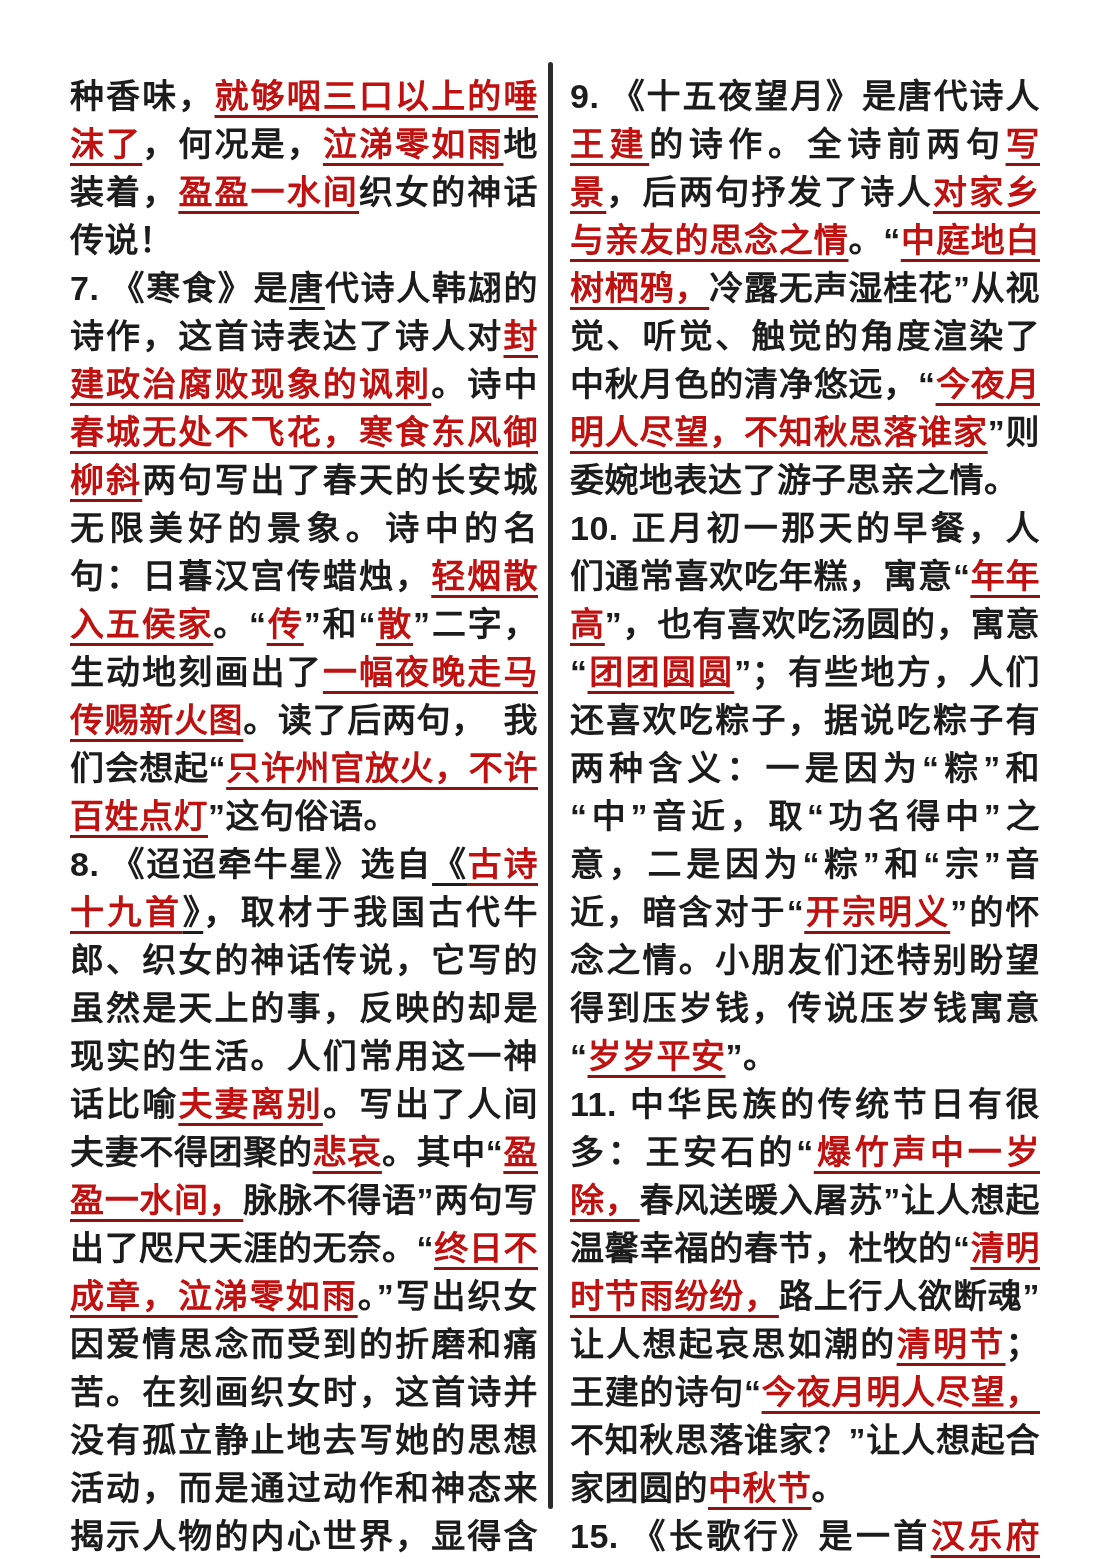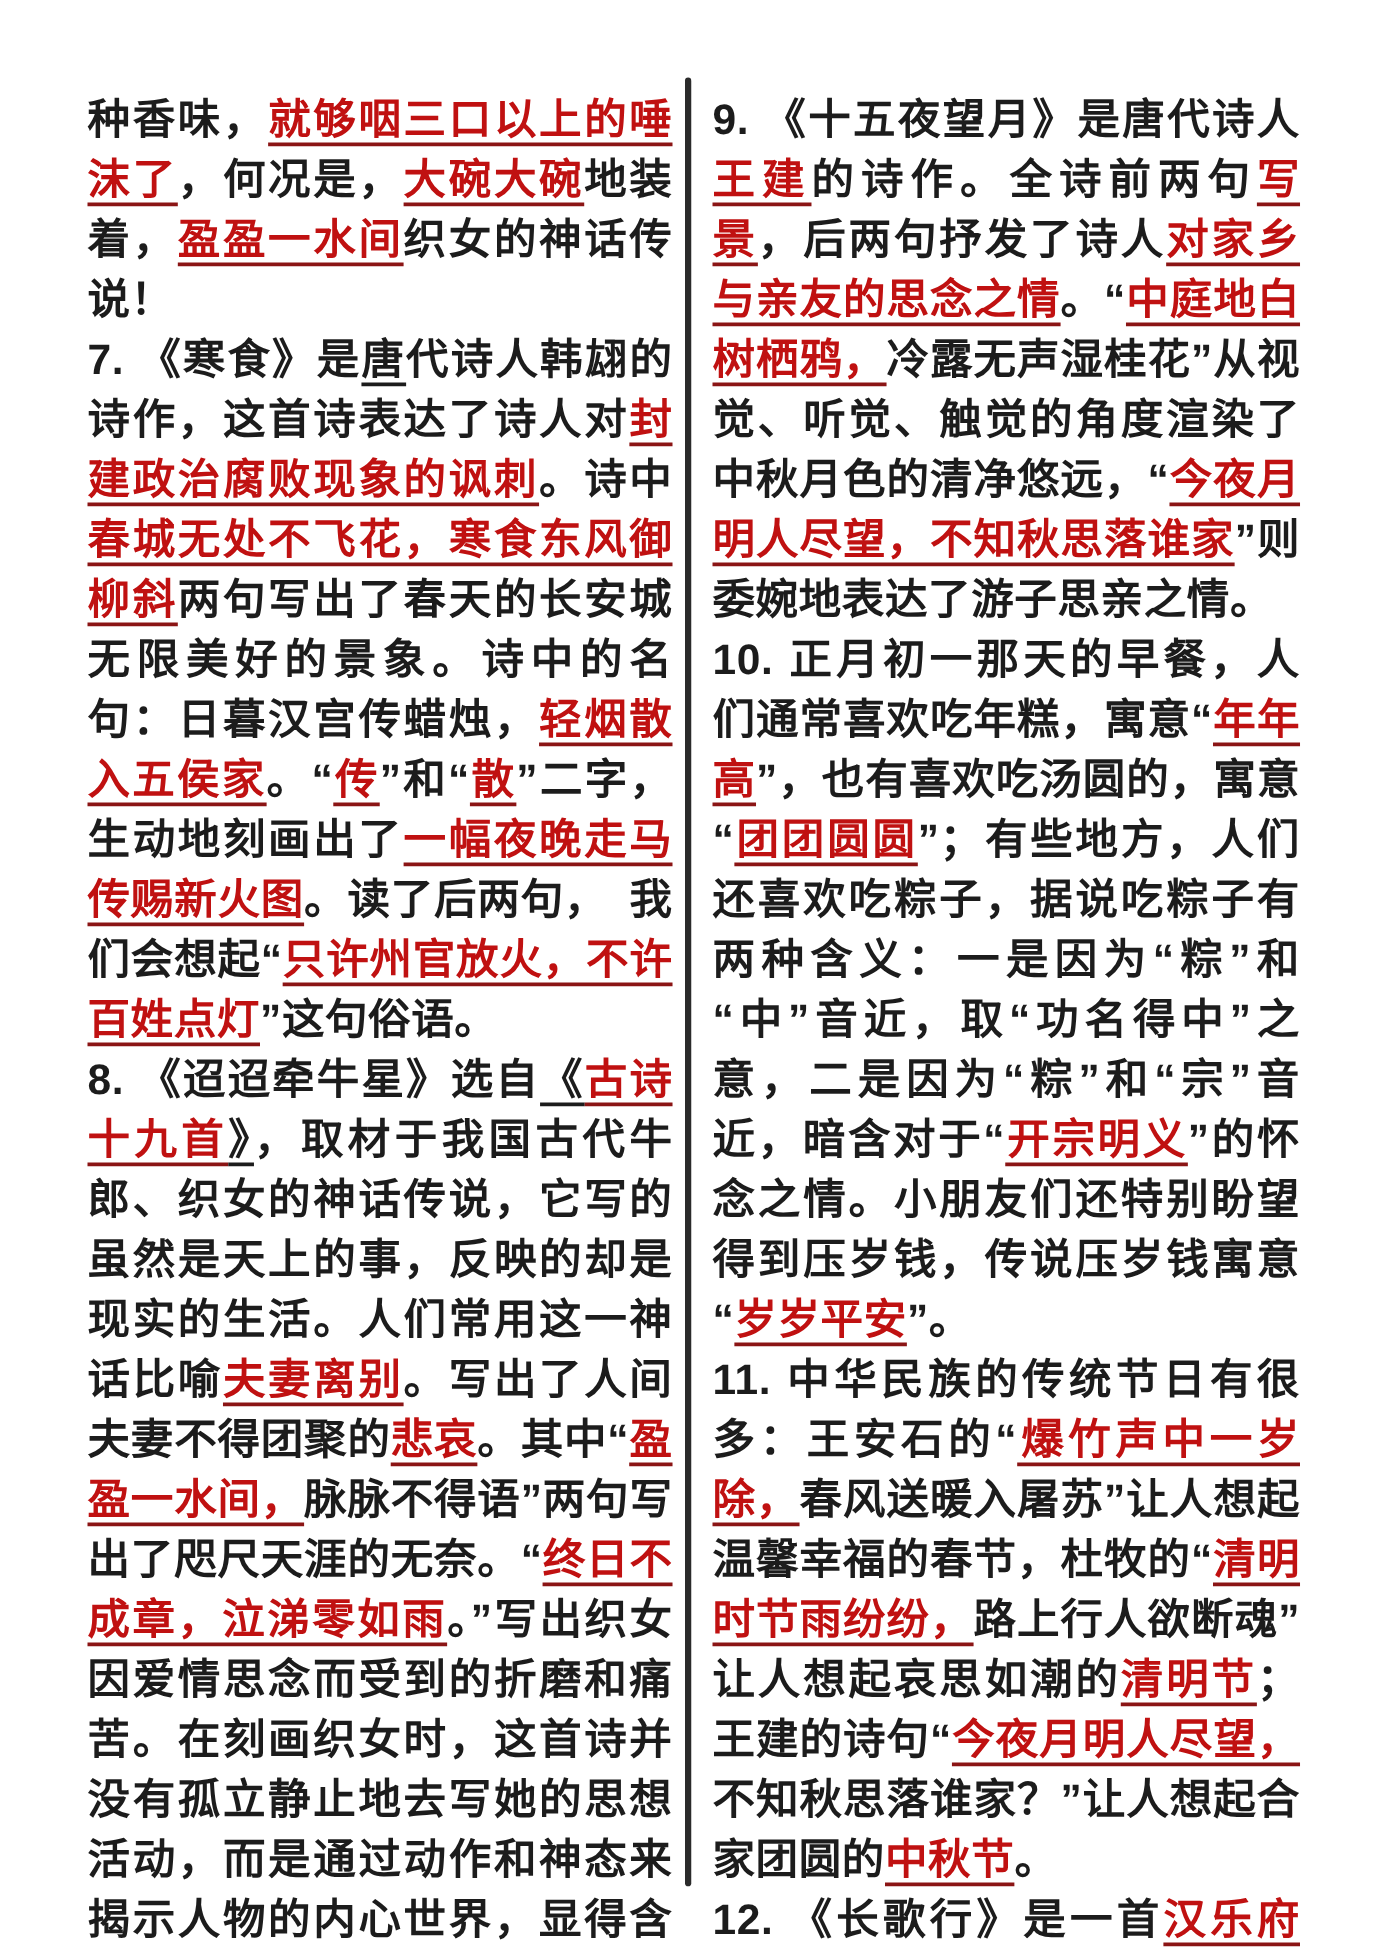--- a/index.html
+++ b/index.html
@@ -54,23 +54,23 @@
     text-decoration-thickness: 2.5px;
     text-underline-offset: 7px;
   }
 </style>
 </head>
 <body>
 
 <div class="page">
   <div class="divider"></div>
   <div class="col left">
-      <p><span class="run-plain">种香味，</span><span class="run-highlight">就够咽三口以上的唾沫了</span><span class="run-plain">，何况是，</span><span class="run-highlight">大碗大碗</span><span class="run-plain">地装着，</span><span class="run-highlight">盈盈一水间</span><span class="run-plain">织女的神话传说！</span></p>
+      <p><span class="run-plain">种香味，</span><span class="run-highlight">就够咽三口以上的唾沫了</span><span class="run-plain">，何况是，</span><span class="run-highlight">泣涕零如雨</span><span class="run-plain">地装着，</span><span class="run-highlight">盈盈一水间</span><span class="run-plain">织女的神话传说！</span></p>
       <p><span class="run-plain">7. 《寒食》是</span><span class="run-underline">唐</span><span class="run-plain">代诗人韩翃的诗作，这首诗表达了诗人对</span><span class="run-highlight">封建政治腐败现象的讽刺</span><span class="run-plain">。诗中</span><span class="run-highlight">春城无处不飞花，寒食东风御柳斜</span><span class="run-plain">两句写出了春天的长安城无限美好的景象。诗中的名句：日暮汉宫传蜡烛，</span><span class="run-highlight">轻烟散入五侯家</span><span class="run-plain">。“</span><span class="run-highlight">传</span><span class="run-plain">”和“</span><span class="run-highlight">散</span><span class="run-plain">”二字，生动地刻画出了</span><span class="run-highlight">一幅夜晚走马传赐新火图</span><span class="run-plain">。读了后两句，　我们会想起“</span><span class="run-highlight">只许州官放火，不许百姓点灯</span><span class="run-plain">”这句俗语。</span></p>
       <p><span class="run-plain">8. 《迢迢牵牛星》选自</span><span class="run-underline">《</span><span class="run-highlight">古诗十九首</span><span class="run-underline">》</span><span class="run-plain">，取材于我国古代牛郎、织女的神话传说，它写的虽然是天上的事，反映的却是现实的生活。人们常用这一神话比喻</span><span class="run-highlight">夫妻离别</span><span class="run-plain">。写出了人间夫妻不得团聚的</span><span class="run-highlight">悲哀</span><span class="run-plain">。其中“</span><span class="run-highlight">盈盈一水间，</span><span class="run-plain">脉脉不得语”两句写出了咫尺天涯的无奈。“</span><span class="run-highlight">终日不成章，泣涕零如雨</span><span class="run-plain">。”写出织女因爱情思念而受到的折磨和痛苦。在刻画织女时，这首诗并没有孤立静止地去写她的思想活动，而是通过动作和神态来揭示人物的内心世界，显得含蓄深沉，极富艺术感染力。</span></p>
     </div>
   <div class="col right">
       <p><span class="run-plain">9. 《十五夜望月》是唐代诗人</span><span class="run-highlight">王建</span><span class="run-plain">的诗作。全诗前两句</span><span class="run-highlight">写景</span><span class="run-plain">，后两句抒发了诗人</span><span class="run-highlight">对家乡与亲友的思念之情</span><span class="run-plain">。“</span><span class="run-highlight">中庭地白树栖鸦，</span><span class="run-plain">冷露无声湿桂花”从视觉、听觉、触觉的角度渲染了中秋月色的清净悠远，“</span><span class="run-highlight">今夜月明人尽望，不知秋思落谁家</span><span class="run-plain">”则委婉地表达了游子思亲之情。</span></p>
       <p><span class="run-plain">10. 正月初一那天的早餐，人们通常喜欢吃年糕，寓意“</span><span class="run-highlight">年年高</span><span class="run-plain">”，也有喜欢吃汤圆的，寓意“</span><span class="run-highlight">团团圆圆</span><span class="run-plain">”；有些地方，人们还喜欢吃粽子，据说吃粽子有两种含义：一是因为“粽”和“中”音近，取“功名得中”之意，二是因为“粽”和“宗”音近，暗含对于“</span><span class="run-highlight">开宗明义</span><span class="run-plain">”的怀念之情。小朋友们还特别盼望得到压岁钱，传说压岁钱寓意“</span><span class="run-highlight">岁岁平安</span><span class="run-plain">”。</span></p>
       <p><span class="run-plain">11. 中华民族的传统节日有很多：王安石的“</span><span class="run-highlight">爆竹声中一岁除，</span><span class="run-plain">春风送暖入屠苏”让人想起温馨幸福的春节，杜牧的“</span><span class="run-highlight">清明时节雨纷纷，</span><span class="run-plain">路上行人欲断魂”让人想起哀思如潮的</span><span class="run-highlight">清明节</span><span class="run-plain">；王建的诗句“</span><span class="run-highlight">今夜月明人尽望，</span><span class="run-plain">不知秋思落谁家？”让人想起合家团圆的</span><span class="run-highlight">中秋节</span><span class="run-plain">。</span></p>
-      <p><span class="run-plain">12. 《长歌行》是一首</span><span class="run-highlight">汉乐府诗，</span></p>
+      <p><span class="run-plain">15. 《长歌行》是一首</span><span class="run-highlight">汉乐府诗，</span></p>
     </div>
 </div>
 
 </body></html>

